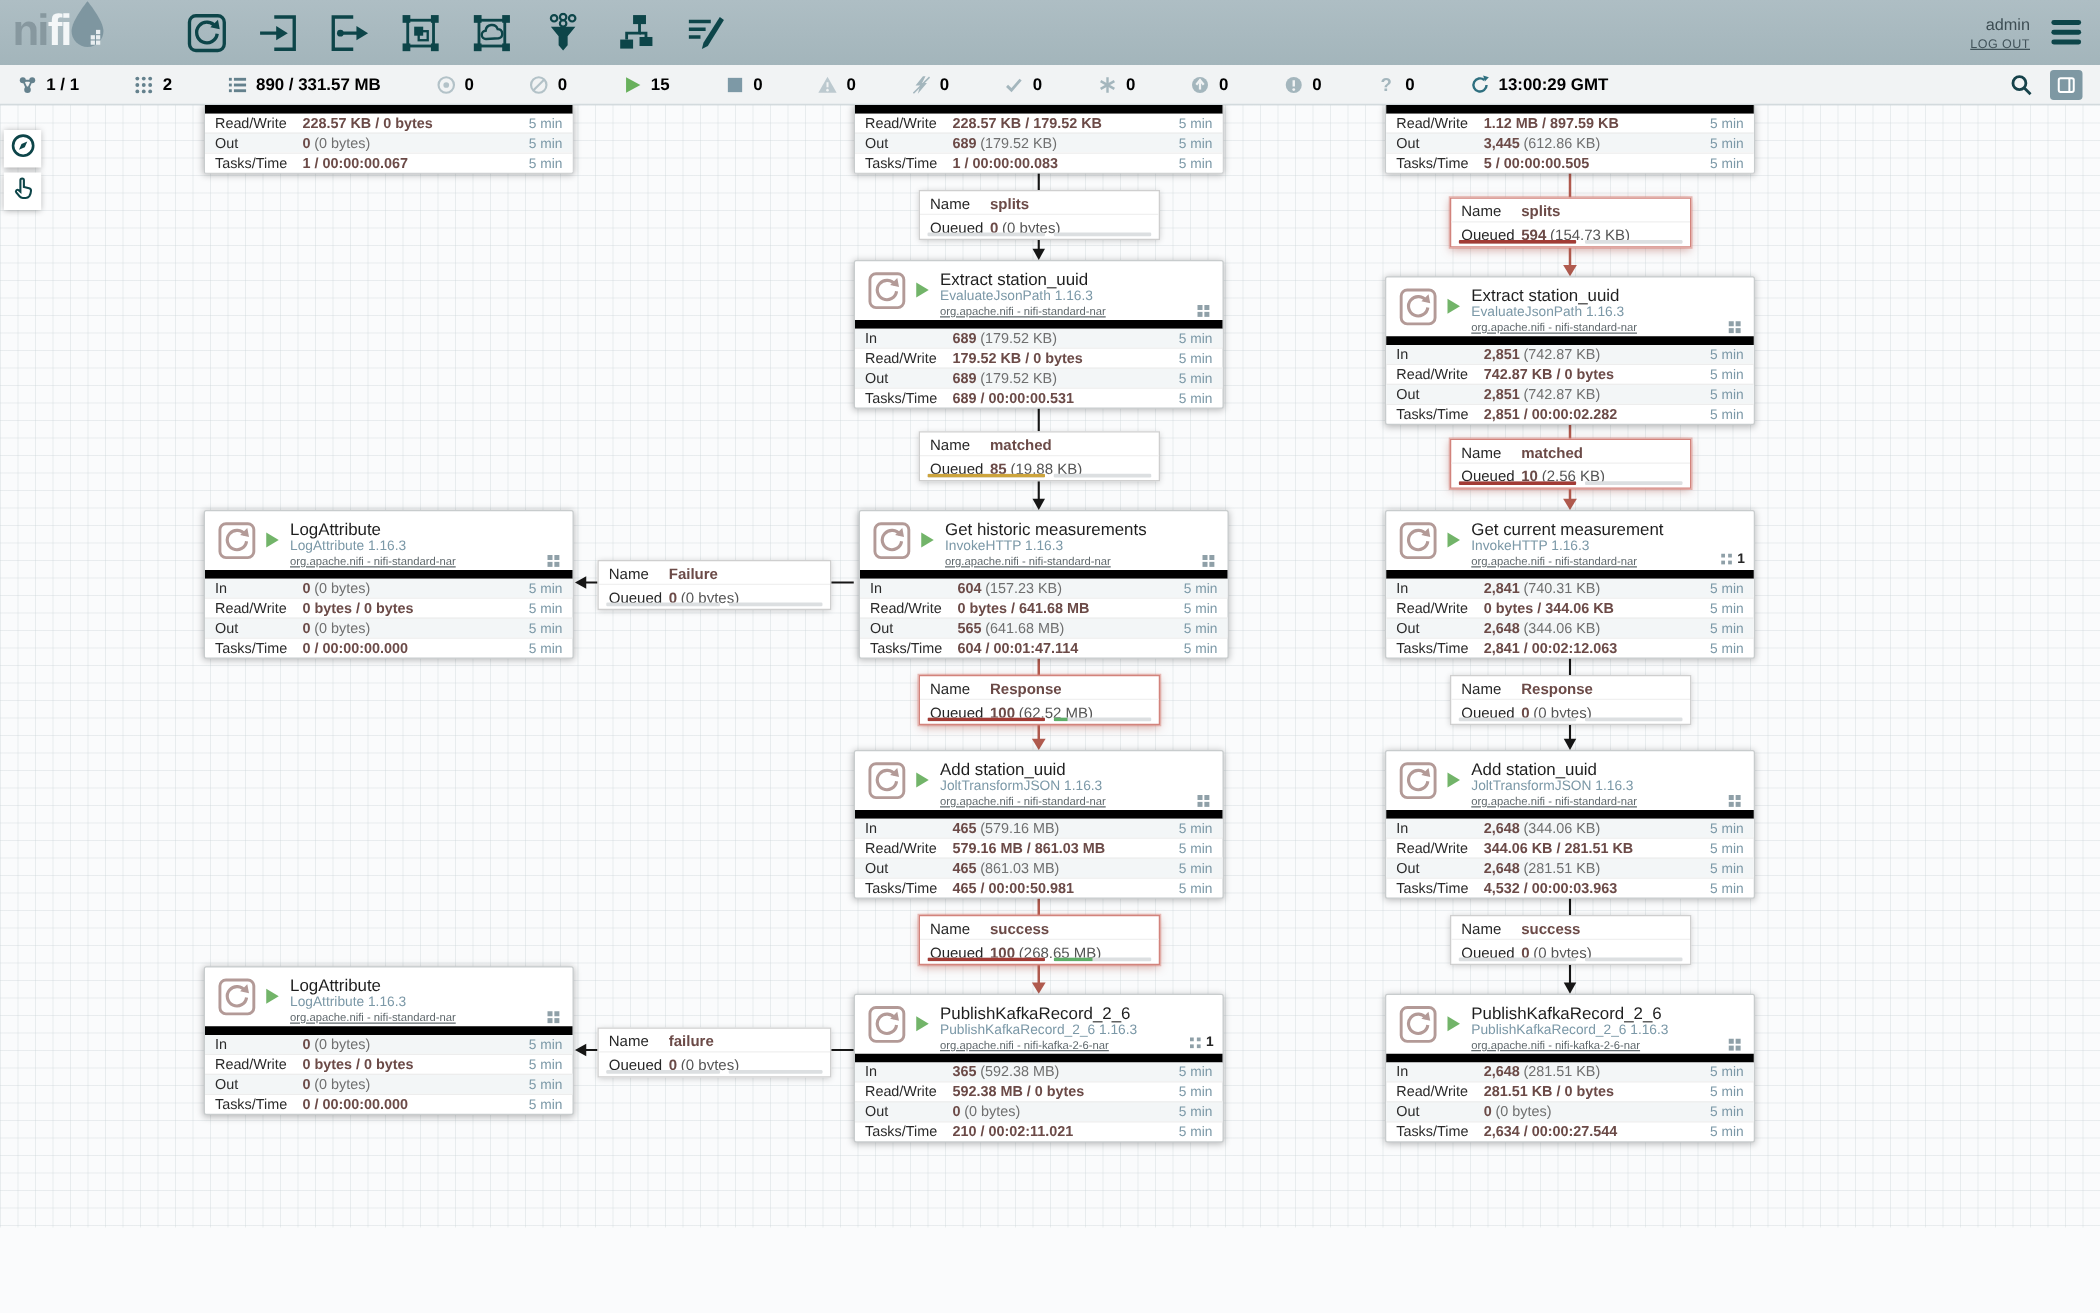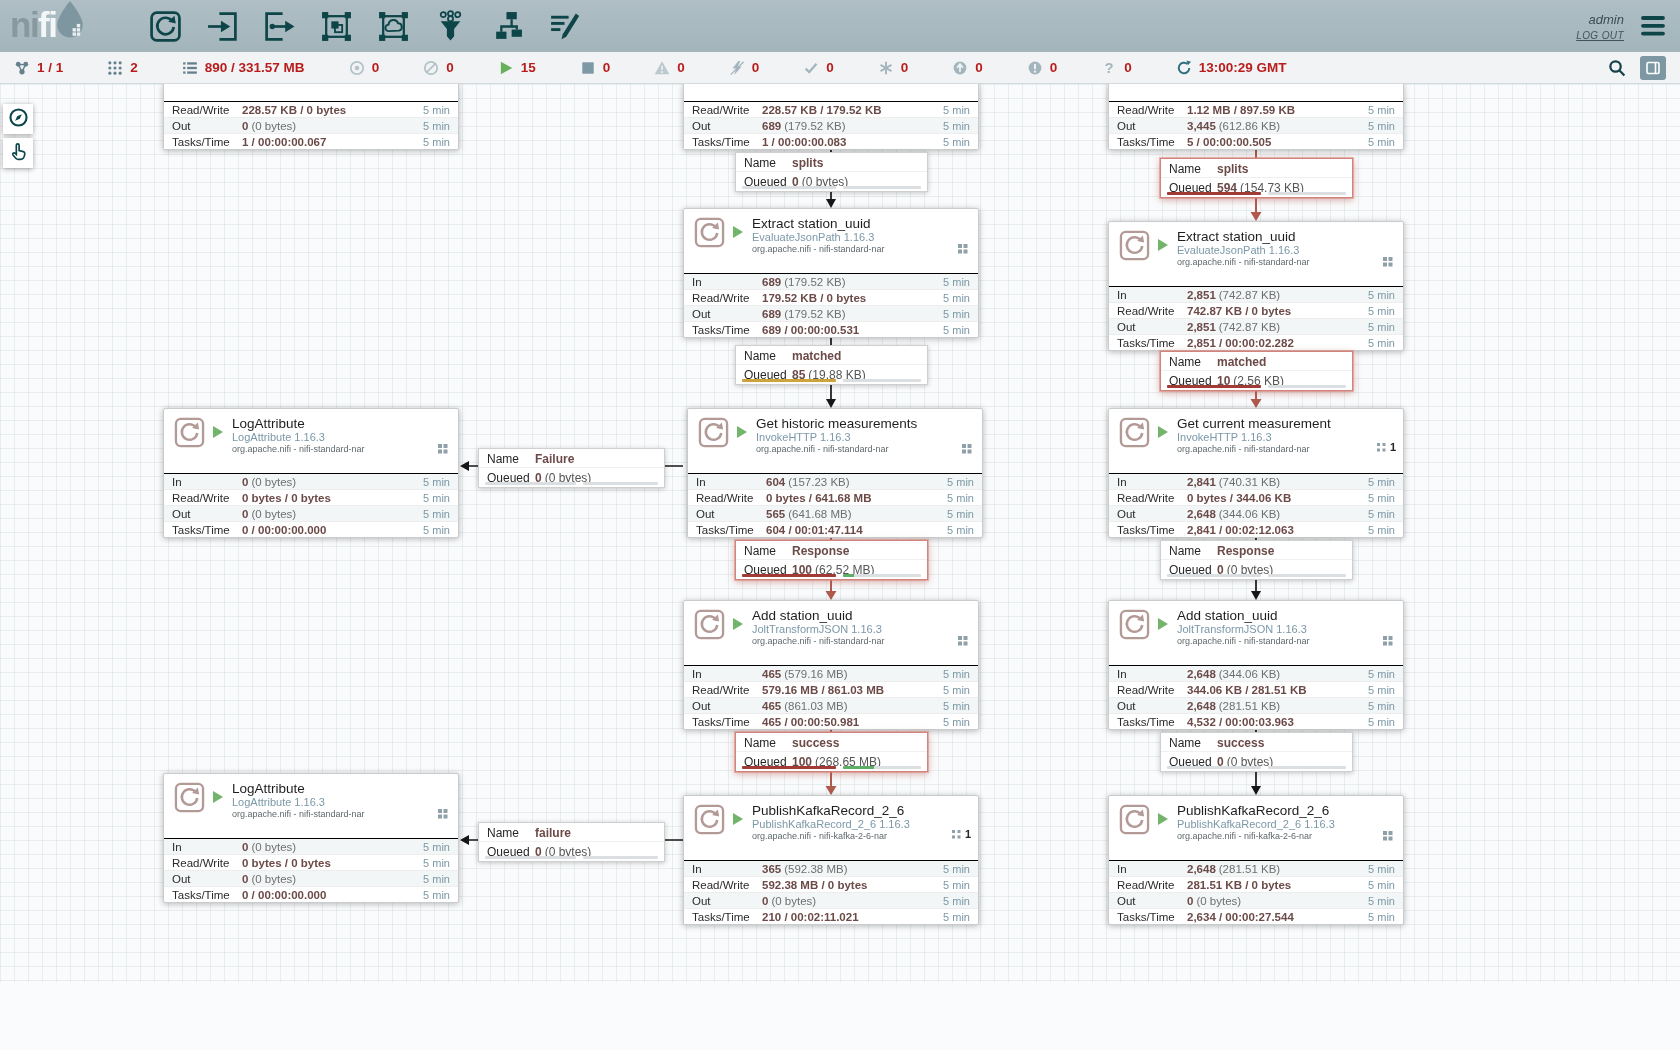--- a/index.html
+++ b/index.html
@@ -15,33 +15,33 @@
   }
   .logo{display:flex;margin-left:10px;height:52px;}
   .logo-text{font-size:35px;font-weight:bold;letter-spacing:-1.5px;line-height:50px;}
   .logo-ni{color:#87989f;}
   .logo-fi{color:#f4f7f8;}
   .logo-drop{margin-left:-4px;margin-bottom:4px;}
   .components{display:flex;gap:24px;margin-left:62px;align-items:center;}
   .titem{width:33px;height:33px;color:#0d4549;cursor:grab;display:inline-block;}
   .titem svg{width:100%;height:100%;}
   .user-area{margin-left:auto;margin-right:14px;display:flex;align-items:center;gap:16px;}
-  .user-stack{display:flex;flex-direction:column;align-items:flex-end;gap:3px;font-style:italic;}
+  .user-stack{display:flex;flex-direction:column;align-items:flex-end;gap:3px;}
   .username{font-size:13px;color:#3d4d53;}
   .logout{font-size:10px;color:#42535a;text-decoration:underline;letter-spacing:.4px;cursor:pointer;}
   .hamburger{width:26px;height:22px;color:#0d4549;cursor:pointer;}
   
   .statusbar{
     height:31px;background:#f1f3f4;border-bottom:1px solid #d3dadd;
     display:flex;align-items:center;padding:0 14px;position:relative;z-index:29;
   }
   .sitem{display:flex;align-items:center;gap:7px;margin-right:44px;white-space:nowrap;}
   .s-icon{width:16px;height:16px;display:inline-block;color:#a4b6bd;}
   .s-icon svg{width:100%;height:100%;}
-  .s-val{font-size:13.5px;font-weight:600;color:#b91c1c;}
+  .s-val{font-size:13.5px;font-weight:600;color:#000000;}
   .s-icon[data-name="cluster-icon"],.s-icon[data-name="counts-grid-icon"],.s-icon[data-name="queued-data-icon"]{color:#64818d;}
   .s-icon[data-name="transmitting-icon"],.s-icon[data-name="not-transmitting-icon"]{color:#b3c2c8;}
   .s-icon[data-name="running-icon"]{color:#68b05c;}
   .s-icon[data-name="stopped-icon"]{color:#7d99a6;}
   .s-icon[data-name="invalid-icon"]{color:#bcc9cf;}
   .s-icon[data-name="refresh-icon"]{color:#2e6f7f;}
   .sb-right{margin-left:auto;display:flex;align-items:center;gap:14px;}
   .search-btn{width:18px;height:18px;color:#16424a;cursor:pointer;}
   .search-btn svg{width:100%;height:100%;}
   .panel-btn{width:26px;height:24px;background:#7e98a3;border-radius:3px;display:flex;align-items:center;justify-content:center;cursor:pointer;}
@@ -69,26 +69,26 @@
     box-shadow:0 1px 6px rgba(0,0,0,.28);z-index:3;box-sizing:border-box;cursor:pointer;
   }
   .proc-head{height:47px;position:relative;box-sizing:border-box;padding:7px 8px 0 10px;}
   .stamp{position:absolute;left:10px;top:8px;width:31px;height:31px;color:#b39a97;}
   .stamp svg{width:100%;height:100%;}
   .play{position:absolute;left:49px;top:17px;width:0;height:0;
     border-left:10px solid #72b469;border-top:6px solid transparent;border-bottom:6px solid transparent;}
   .ptitles{margin-left:58px;}
   .p-name{font-size:13.5px;color:#1e1e1e;line-height:15px;white-space:nowrap;}
   .p-type{font-size:11px;color:#7b98a7;line-height:13px;white-space:nowrap;}
-  .p-bundle{font-size:9px;color:#5f686c;line-height:11px;white-space:nowrap;}
+  .p-bundle{font-size:9px;color:#5f686c;line-height:11px;white-space:nowrap;text-decoration:underline;}
   .p-badge{position:absolute;right:7px;bottom:3px;display:flex;align-items:center;gap:4px;font-size:11px;color:#262626;}
   .grid4{width:9px;height:9px;position:relative;display:inline-block;}
   .grid4::before{content:"";position:absolute;left:0;top:0;width:3.5px;height:3.5px;background:#8fa0a8;
     box-shadow:5.5px 0 #8fa0a8, 0 5.5px #8fa0a8, 5.5px 5.5px #8fa0a8;}
-  .proc-stats{border-top:1px solid #000000;margin-top:17px;}
+  .proc-stats{border-top:7px solid #000000;}
   .srow{height:15px;display:flex;align-items:center;padding:0 8px;font-size:11.5px;border-top:1px solid #ededed;}
   .srow:first-child{border-top:none;}
   .srow:nth-child(odd){background:#f3f6f7;}
   .proc.partial .srow:nth-child(odd){background:#fff;}
   .proc.partial .srow:nth-child(even){background:#f3f6f7;}
   .s-label{width:70px;color:#2a2a2a;}
   .s-value{flex:1;white-space:nowrap;}
   .s-value b{color:#6b4a47;font-weight:bold;}
   .s-value i{color:#6f6f6f;font-style:normal;margin-left:3px;}
   .s-window{color:#7b98a7;font-size:11px;}

